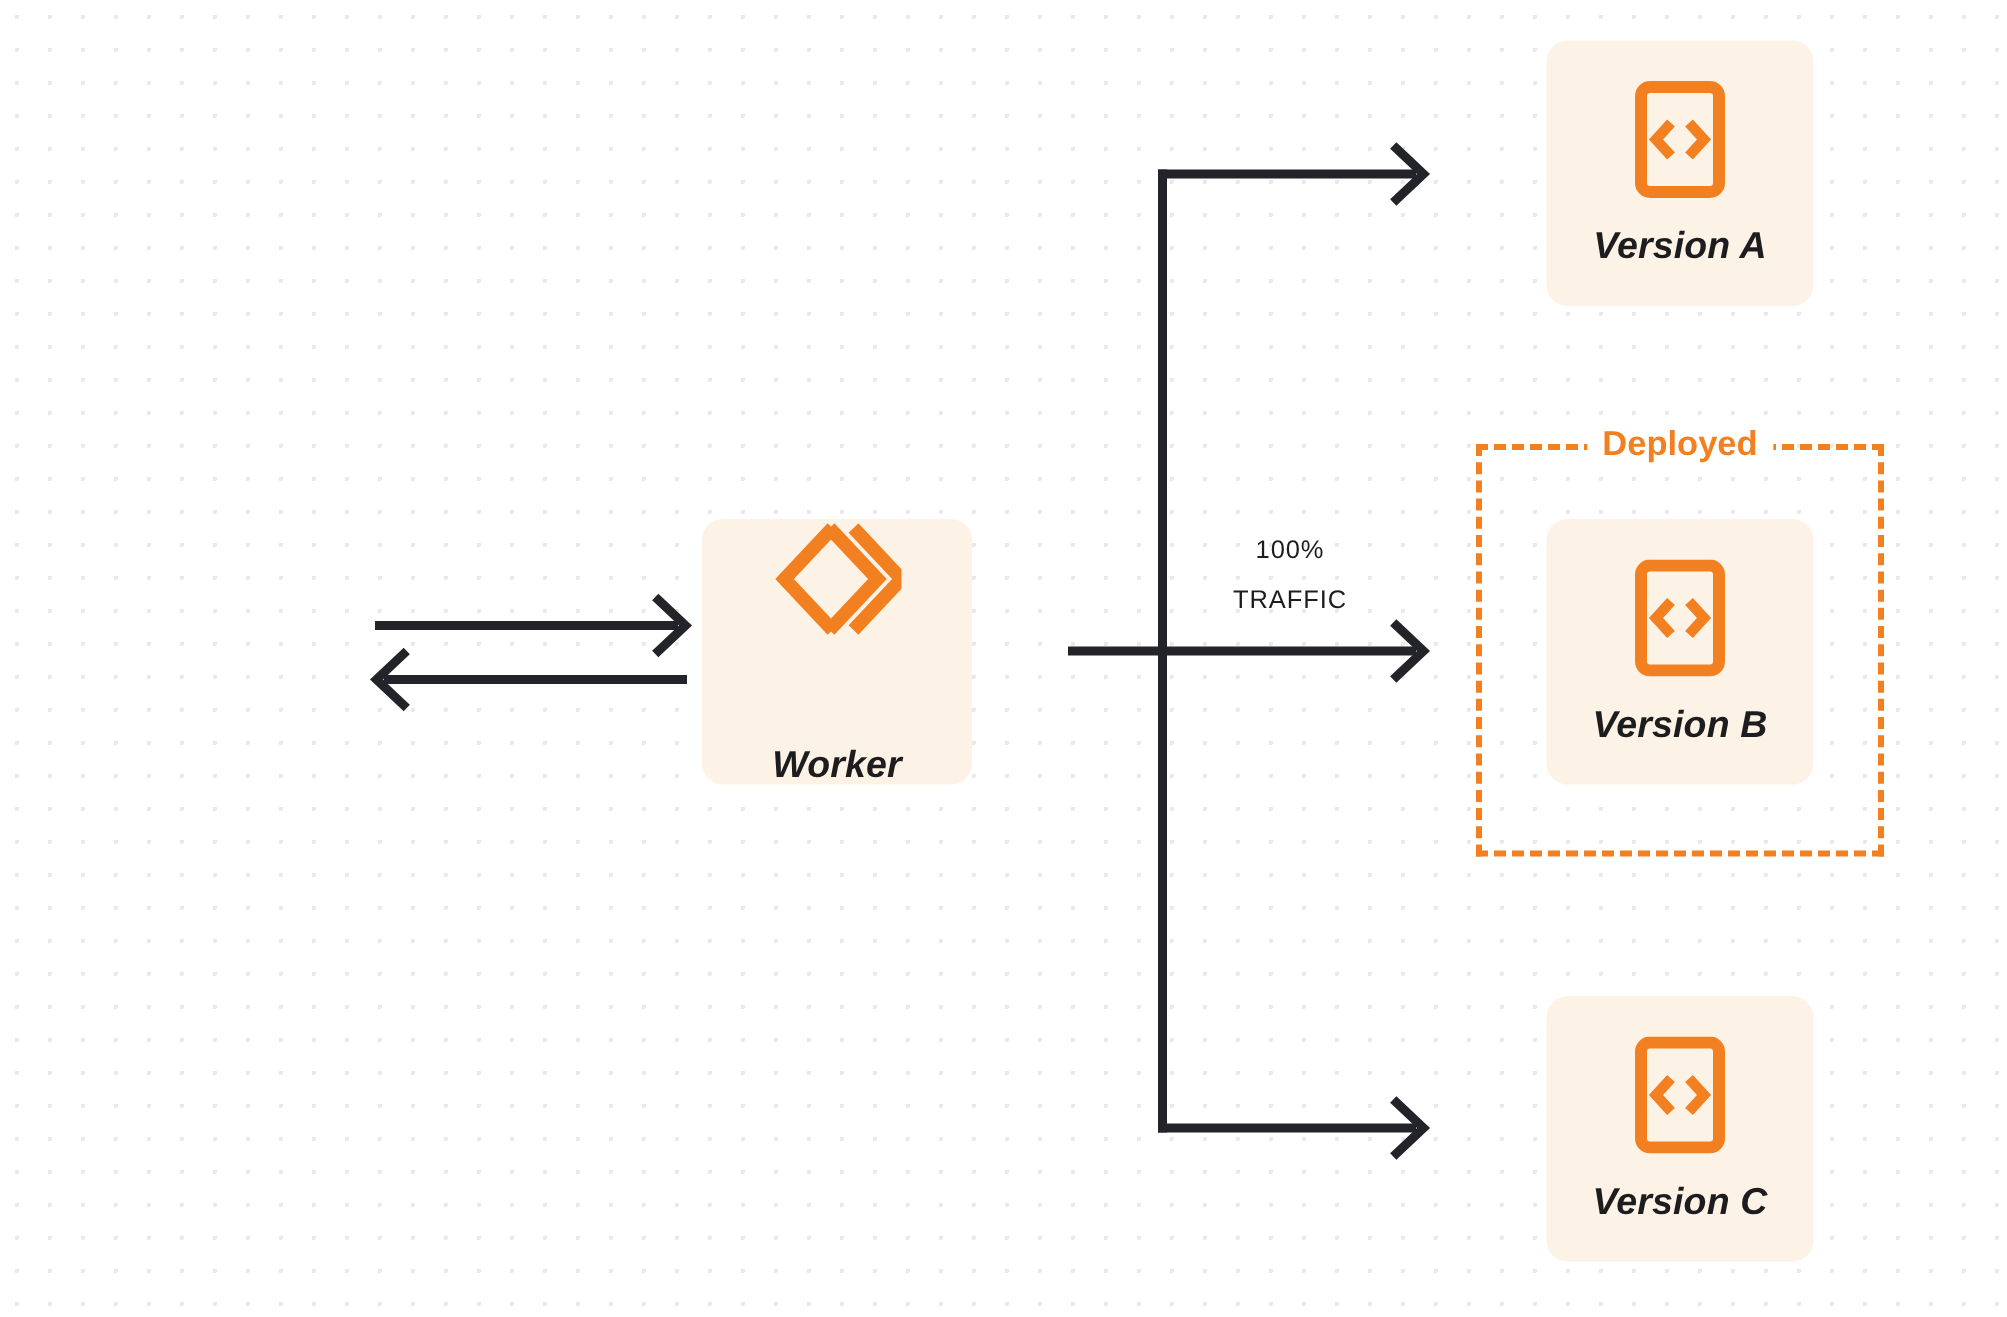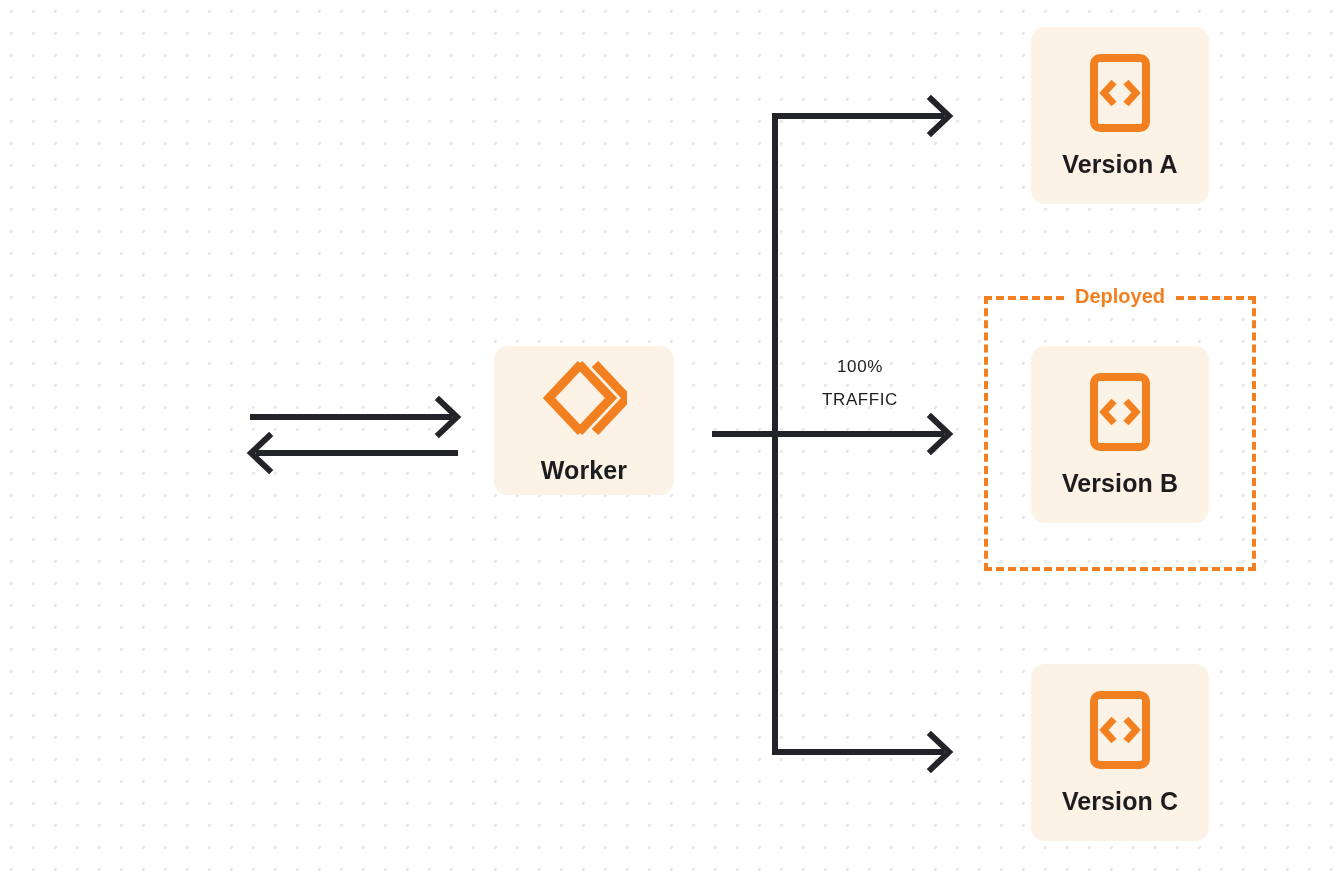--- a/index.html
+++ b/index.html
@@ -41,39 +41,41 @@
   }
 
   .node.client {
     left: 31px;
     top: 346px;
     width: 180px;
     height: 177px;
     background: #f3f4f6;
   }
   .node.worker {
-    left: 494px;
+    left: 468px;
     top: 346px;
     width: 180px;
-    height: 149px;
+    height: 177px;
     background: #fdf2e6;
+    justify-content: space-between;
   }
   .node.version {
     left: 1031px;
     width: 178px;
     height: 177px;
     background: #fdf2e6;
   }
   .node.version.va { top: 27px; }
   .node.version.vb { top: 346px; }
   .node.version.vc { top: 664px; }
 
   .node.worker .node-label,
   .node.version .node-label {
     margin-top: 20px;
+    font-style: italic;
   }
 
   
   .icon-wrap {
     display: block;
     line-height: 0;
   }
 
   
   .deployed-group {
@@ -85,21 +87,21 @@
     box-sizing: border-box;
     border: 4px dashed #f38020;
   }
   .deployed-label {
     position: absolute;
     left: 50%;
     top: -4px;
     transform: translate(-50%, -50%);
     background: #ffffff;
     padding: 0 10px;
-    font-size: 20px;
+    font-size: 23px;
     font-weight: 700;
     color: #f38020;
     white-space: nowrap;
     line-height: 1;
   }
 
   
   .traffic-label {
     position: absolute;
     left: 790px;

